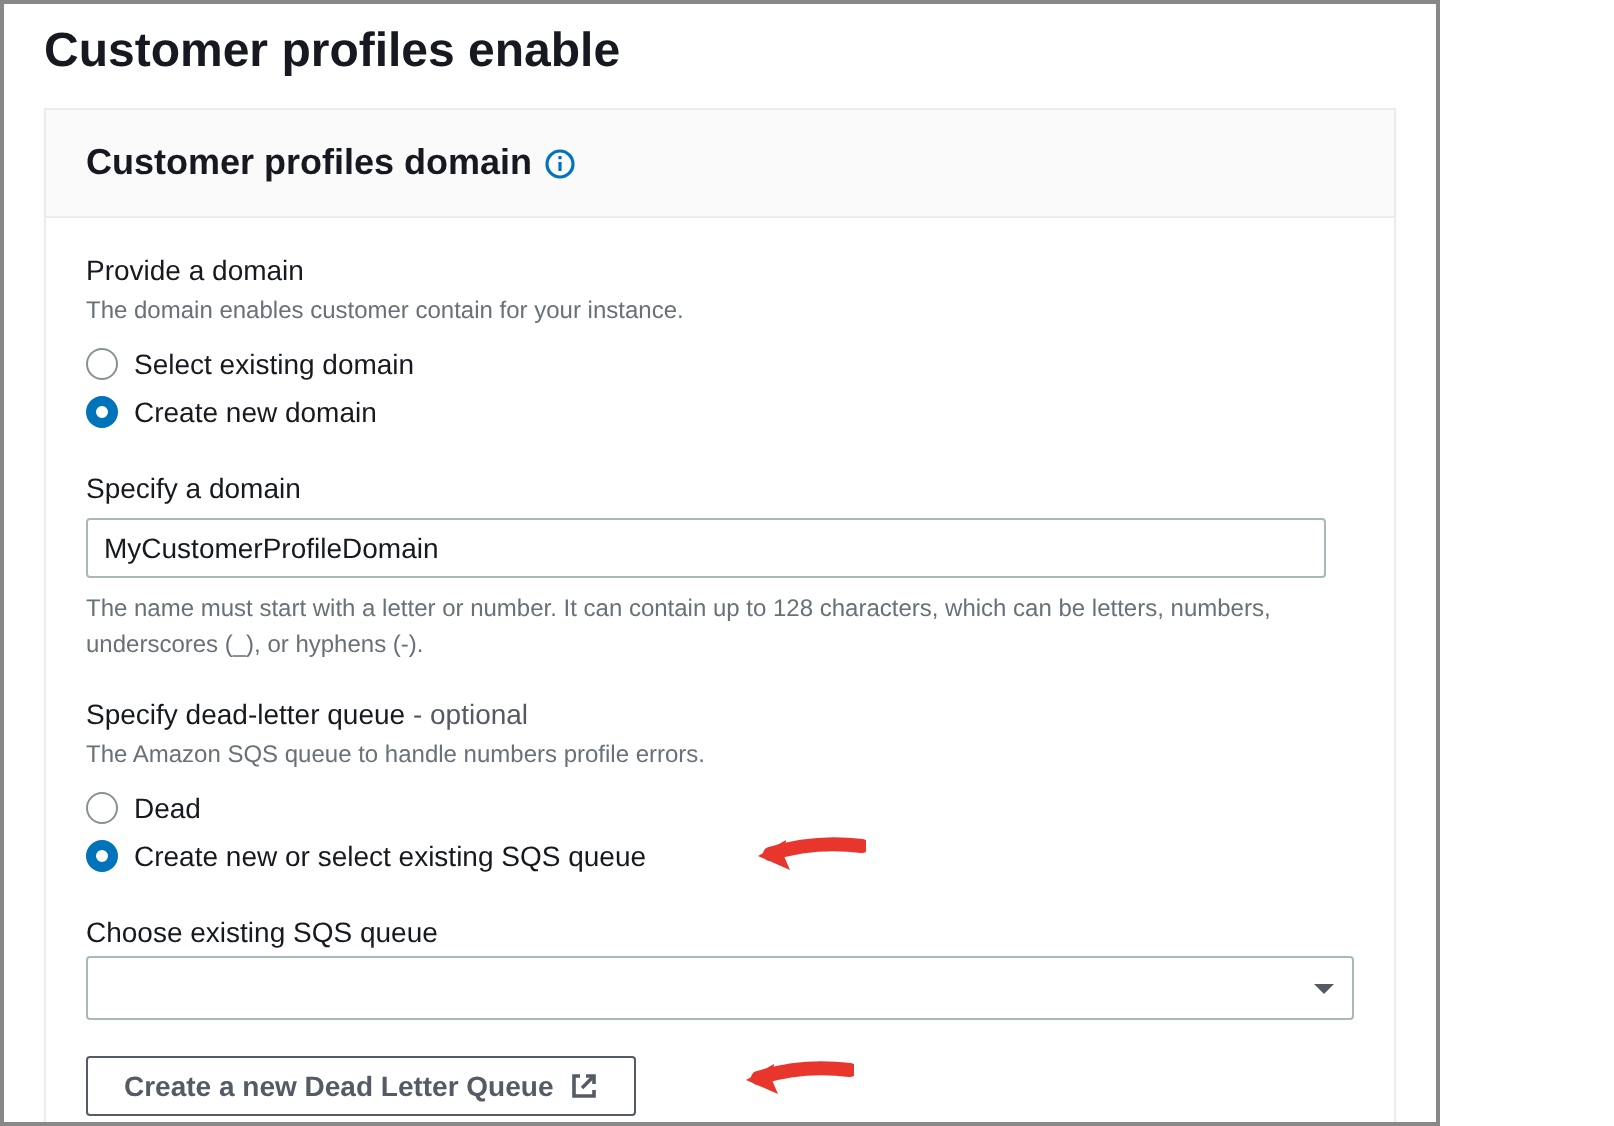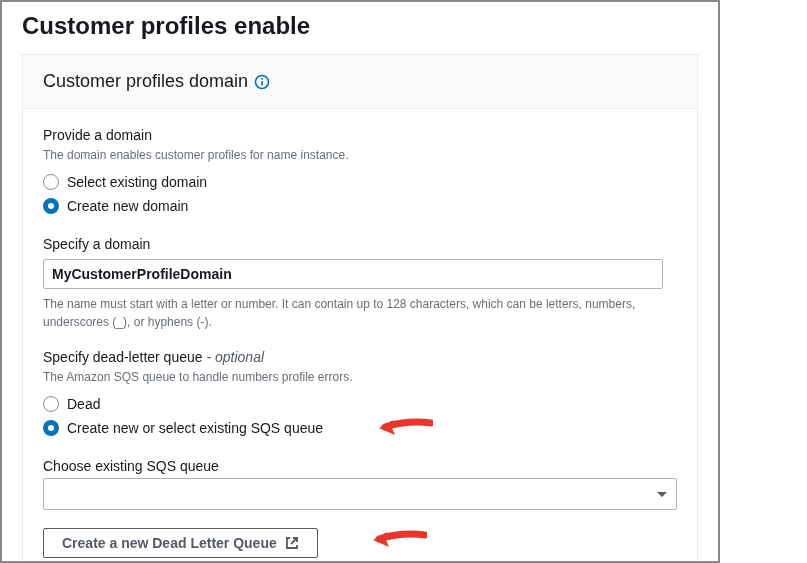--- a/index.html
+++ b/index.html
@@ -35,42 +35,41 @@
     .panel-header {
       background: #fafafa;
       padding: 16px 20px;
       border-bottom: 1px solid #eaeded;
       display: flex;
       align-items: center;
       gap: 6px;
     }
     .panel-header h2 {
       font-size: 18px;
-      font-weight: 400;
+      font-weight: 700;
       color: #16191f;
     }
     .info-icon {
       color: #0073bb;
       display: inline-flex;
       align-items: center;
       cursor: pointer;
     }
     .panel-body {
       padding: 18px 20px 20px 20px;
     }
     .section {
       margin-bottom: 18px;
     }
     .section-label {
       font-size: 14px;
       color: #16191f;
       margin-bottom: 3px;
     }
     .optional {
-      font-style: italic;
       color: #545b64;
     }
     .hint {
       font-size: 12px;
       color: #687078;
       line-height: 1.5;
       margin-bottom: 6px;
     }
     .radio-group {
       margin-top: 6px;
@@ -103,21 +102,20 @@
     .text-input {
       width: 620px;
       max-width: 100%;
       padding: 6px 8px;
       border: 1px solid #aab7b8;
       border-radius: 2px;
       font-size: 14px;
       color: #16191f;
       font-family: inherit;
       margin-top: 4px;
-      font-weight: bold;
     }
     .below-hint {
       font-size: 12px;
       color: #687078;
       margin-top: 6px;
       line-height: 1.5;
     }
     .select-box {
       width: 100%;
       padding: 6px 8px;
@@ -185,21 +183,21 @@
           <rect x="7.2" y="7" width="1.6" height="4.5" fill="#0073bb"></rect>
           <rect x="7.2" y="4" width="1.6" height="1.6" fill="#0073bb"></rect>
         </svg>
       </span>
     </div>
 
     <div class="panel-body">
 
       <div class="section">
         <div class="section-label">Provide a domain</div>
-        <div class="hint">The domain enables customer profiles for name instance.</div>
+        <div class="hint">The domain enables customer contain for your instance.</div>
         <div class="radio-group">
           <div class="radio-item">
             <span class="radio-circle"></span>
             <span class="radio-label">Select existing domain</span>
           </div>
           <div class="radio-item">
             <span class="radio-circle checked"></span>
             <span class="radio-label">Create new domain</span>
           </div>
         </div>

